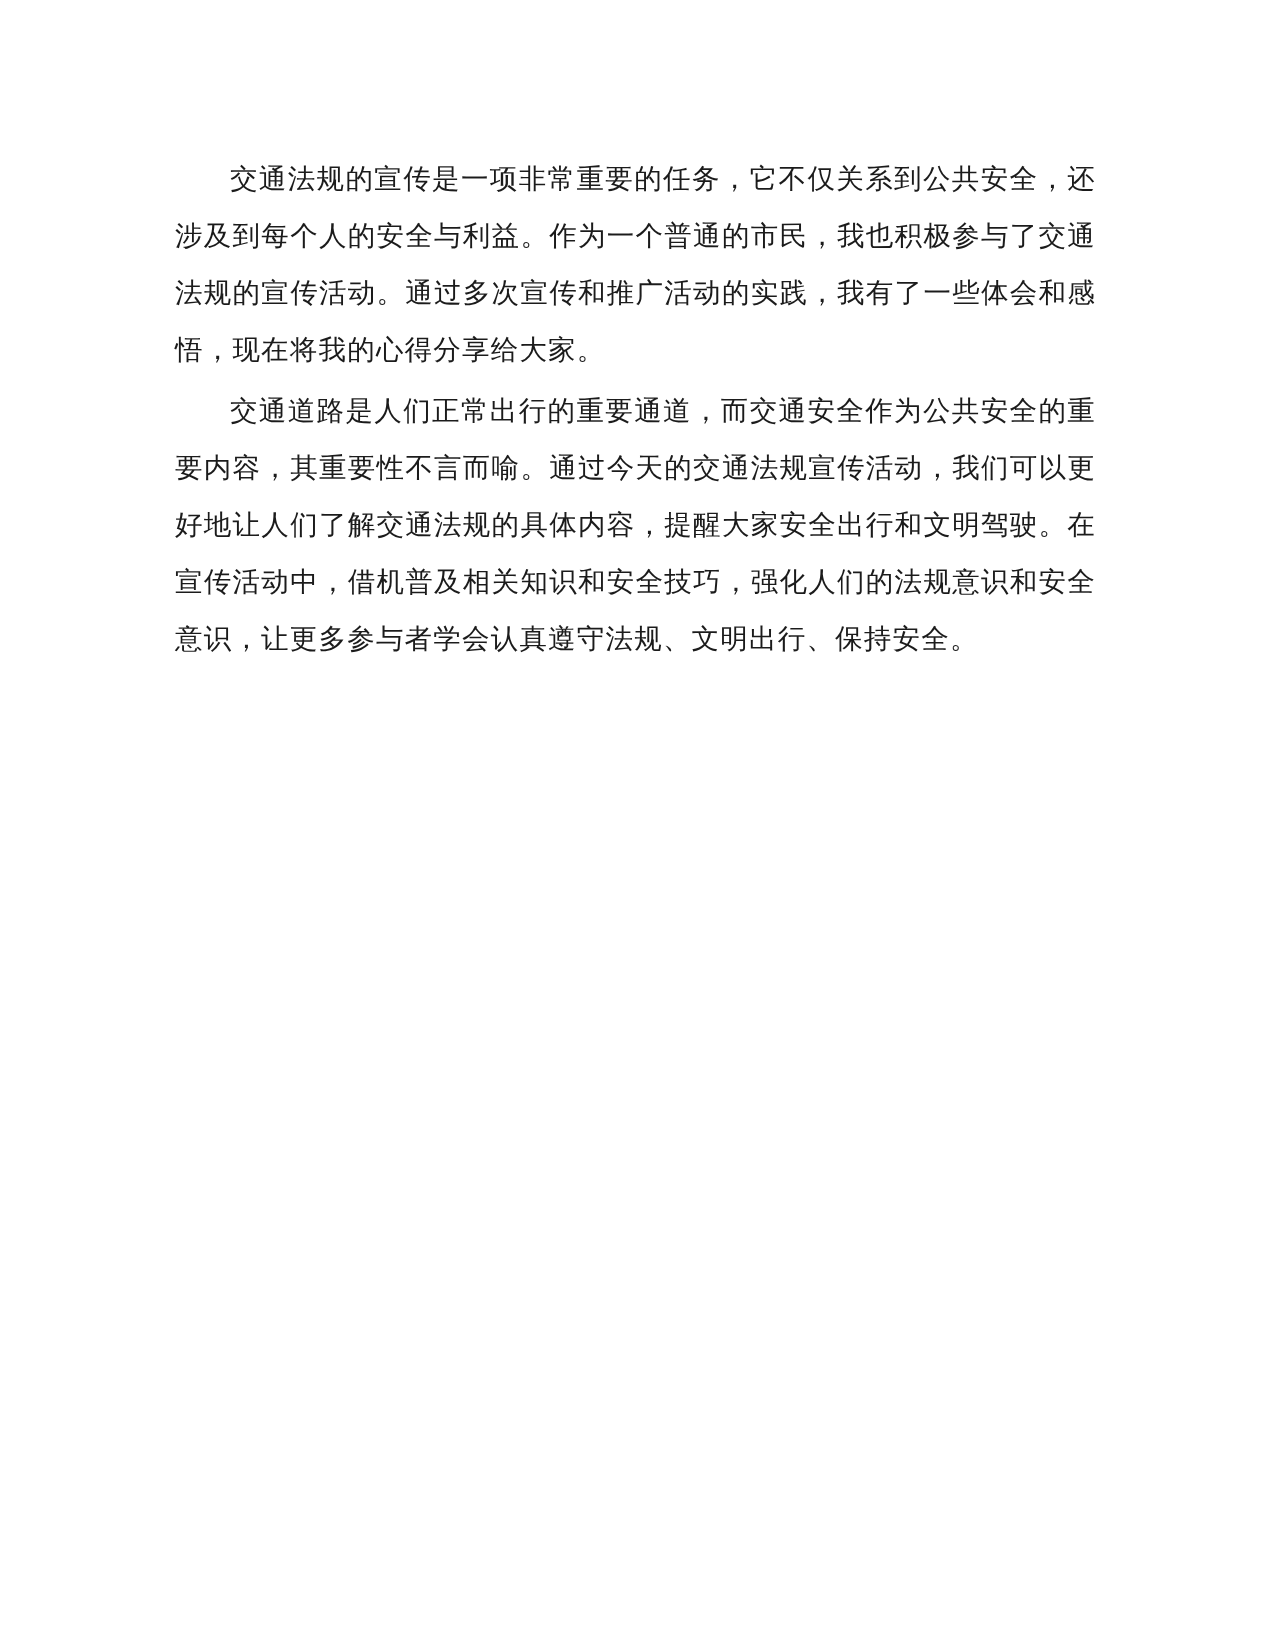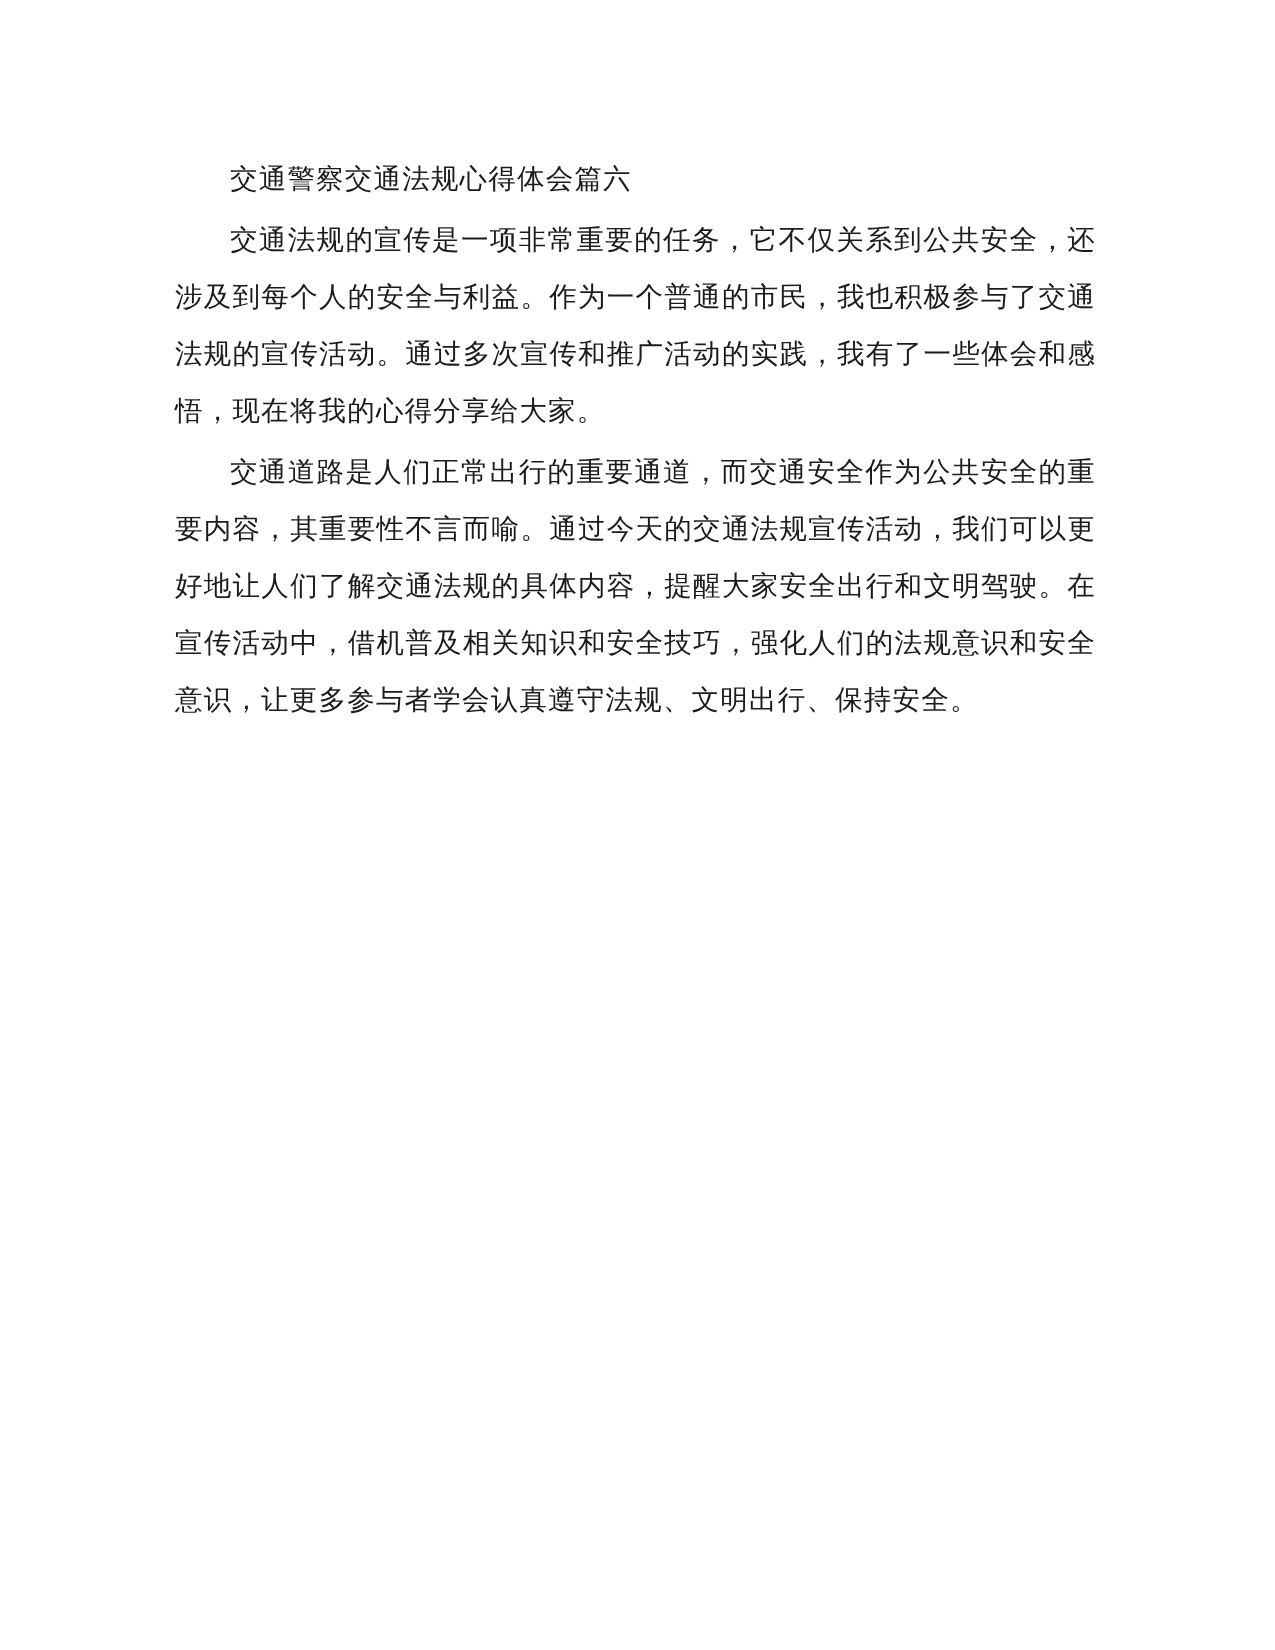--- a/index.html
+++ b/index.html
@@ -46,17 +46,16 @@
     margin: 0 0 4px 0;
     color: #1b1b1b;
     font-family: "DejaVu Serif", "Liberation Serif", serif;
   }
 </style>
 </head>
 <body>
 
 <div class="page">
   <div class="doc-body">
-    <p class="title">交通警察交通法规心得体会篇六</p>
     <p class="para indent">交通法规的宣传是一项非常重要的任务，它不仅关系到公共安全，还涉及到每个人的安全与利益。作为一个普通的市民，我也积极参与了交通法规的宣传活动。通过多次宣传和推广活动的实践，我有了一些体会和感悟，现在将我的心得分享给大家。</p>
     <p class="para indent">交通道路是人们正常出行的重要通道，而交通安全作为公共安全的重要内容，其重要性不言而喻。通过今天的交通法规宣传活动，我们可以更好地让人们了解交通法规的具体内容，提醒大家安全出行和文明驾驶。在宣传活动中，借机普及相关知识和安全技巧，强化人们的法规意识和安全意识，让更多参与者学会认真遵守法规、文明出行、保持安全。</p>
   </div>
 </div>
 
 </body></html>

